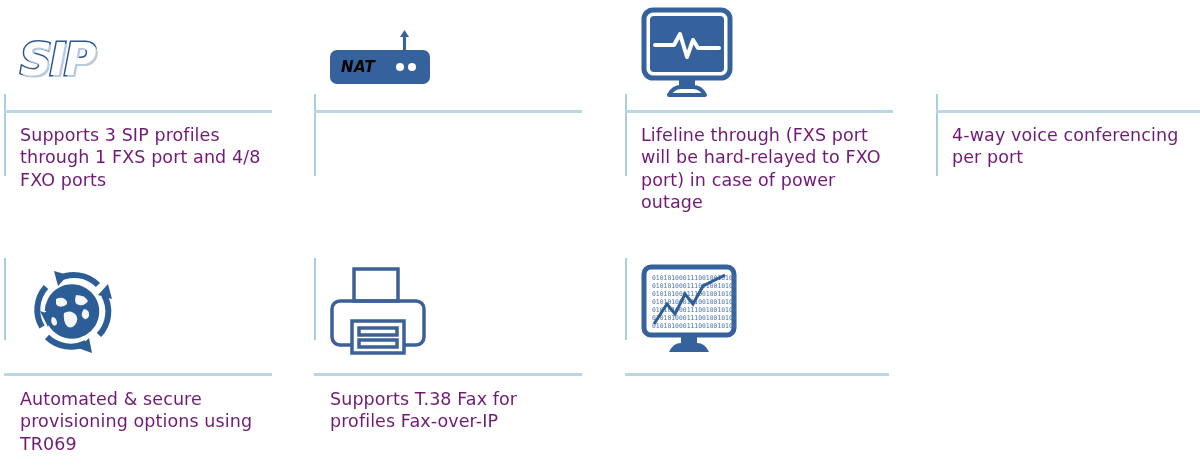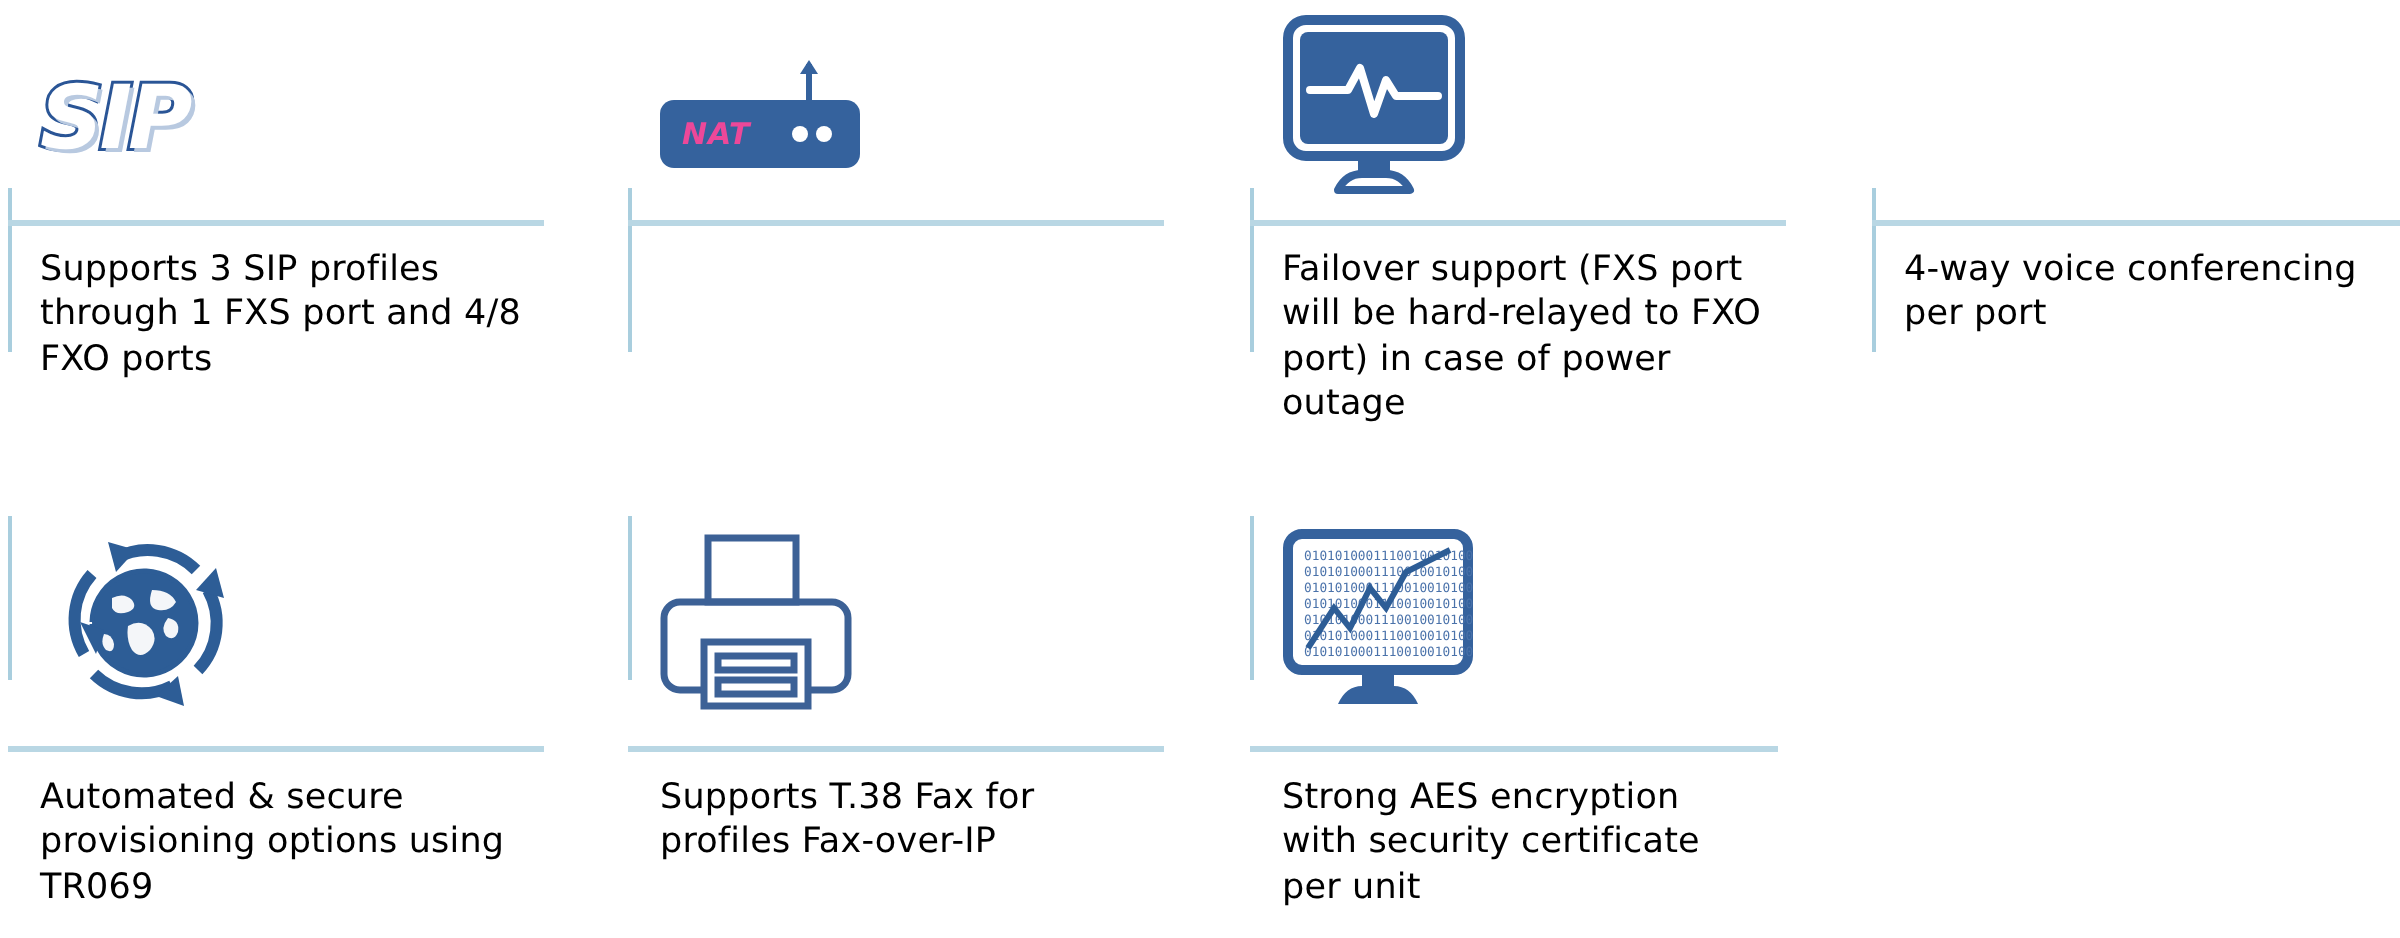--- a/index.html
+++ b/index.html
@@ -66,21 +66,21 @@
   }
   .cell.row2 .icon-wrap {
     top: 26px;
     height: 110px;
   }
   .caption {
     position: absolute;
     left: 20px;
     top: 124px;
     width: 245px;
-    color: #000000;
+    color: #701a75;
     font-size: 17.5px;
     line-height: 1.28;
     letter-spacing: 0.1px;
   }
   .cell.row2 .caption {
     top: 158px;
   }
   .cell.col4 .caption {
     width: 240px;
   }
@@ -101,21 +101,21 @@
 
   
   .nat-router { position: relative; width: 104px; height: 60px; margin-top: 12px; }
   .nat-body {
     position: absolute; left: 0; top: 20px;
     width: 100px; height: 34px;
     background: #35629d; border-radius: 7px;
   }
   .nat-label {
     position: absolute; left: 11px; top: 28px;
-    color: #ec4899; font-size: 15px; font-weight: bold; font-style: italic;
+    color: #000000; font-size: 15px; font-weight: bold; font-style: italic;
     letter-spacing: 0.4px;
   }
   .nat-dots { position: absolute; left: 66px; top: 33px; display: flex; gap: 4px; }
   .nat-dots i { display: block; width: 8px; height: 8px; border-radius: 50%; background: #ffffff; }
   .nat-antenna {
     position: absolute; left: 73px; top: 2px;
     width: 3px; height: 22px; background: #35629d;
   }
   .nat-antenna-tip {
     position: absolute; left: 70px; top: 0px;
@@ -170,21 +170,21 @@
     <div class="hrule"></div>
     <div class="icon-wrap">
       <svg class="svg-icon" width="92" height="94" viewBox="0 0 92 94">
         <rect x="3" y="3" width="86" height="68" rx="9" fill="none" stroke="#35629d" stroke-width="5"></rect>
         <rect x="9" y="9" width="74" height="56" rx="4" fill="#35629d"></rect>
         <path d="M14 38 H33 L39 27 L46 50 L52 33 L57 41 H78" fill="none" stroke="#ffffff" stroke-width="4" stroke-linejoin="round" stroke-linecap="round"></path>
         <rect x="38" y="71" width="16" height="9" fill="#35629d"></rect>
         <path d="M28 88 q4 -8 12 -8 h12 q8 0 12 8 z" fill="none" stroke="#35629d" stroke-width="4" stroke-linejoin="round"></path>
       </svg>
     </div>
-    <div class="caption">Failover support (FXS port will be hard-relayed to FXO port) in case of power outage</div>
+    <div class="caption">Lifeline through (FXS port will be hard-relayed to FXO port) in case of power outage</div>
   </div>
 
   <div class="cell col4 row1">
     <div class="vrule"></div>
     <div class="hrule"></div>
     <div class="caption">4-way voice conferencing per port</div>
   </div>
 
   <div class="cell col1 row2">
     <div class="vrule"></div>
@@ -251,16 +251,15 @@
           <text x="11" y="40">010101000111001001010010</text>
           <text x="11" y="48">010101000111001001010010</text>
           <text x="11" y="56">010101000111001001010010</text>
           <text x="11" y="64">010101000111001001010010</text>
         </g>
         <path d="M13 60 L26 40 L34 50 L44 30 L52 40 L62 22 L84 11" fill="none" stroke="#2d5d96" stroke-width="3"></path>
         <rect x="40" y="71" width="16" height="8" fill="#35629d"></rect>
         <path d="M28 88 q4 -9 12 -9 h16 q8 0 12 9 z" fill="#35629d"></path>
       </svg>
     </div>
-    <div class="caption">Strong AES encryption with security certificate per unit</div>
   </div>
 
 </div>
 
 </body></html>

